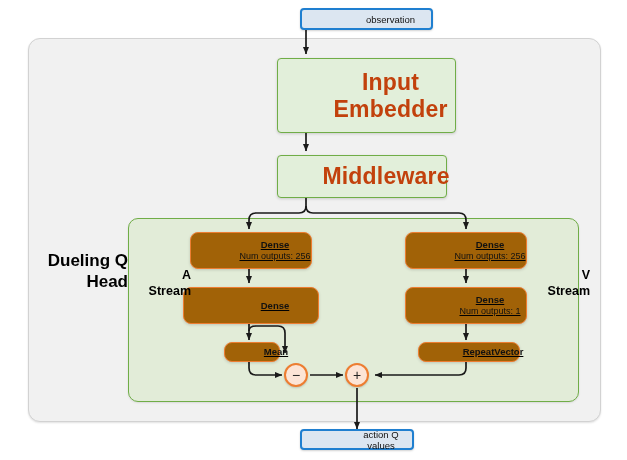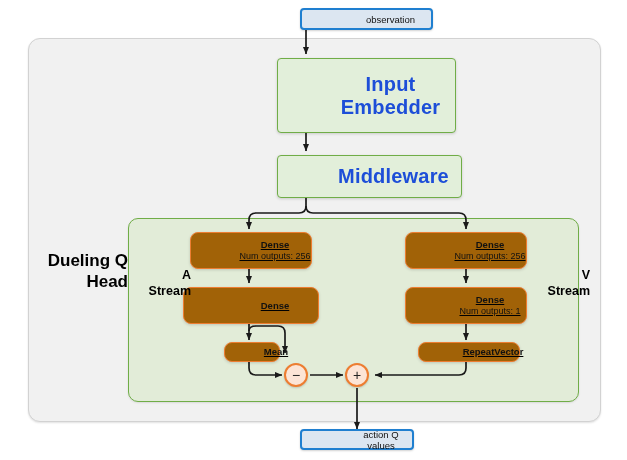--- a/index.html
+++ b/index.html
@@ -25,21 +25,21 @@
       box-shadow:0 1px 2px rgba(0,0,0,.10);}
 
   
   .io-box{background:#dce6f1;border:2px solid #1f7fd0;border-radius:4px;
       box-shadow:0 1px 2px rgba(0,0,0,.18);}
   .io-box .t{font-size:9.5px;color:#111;font-weight:400;}
 
   
   .mod-box{background:#e2efda;border:1.8px solid #70ad47;border-radius:4px;
       box-shadow:0 1px 3px rgba(0,0,0,.16);}
-  .mod-box .t{font-size:20px;font-weight:bold;color:#1d4ed8;letter-spacing:.2px;}
+  .mod-box .t{font-size:23px;font-weight:bold;color:#c2410c;letter-spacing:.2px;}
 
   
   .op-box{background:#a16207;border:1.8px solid #ed7d31;border-radius:8px;
       box-shadow:0 1px 3px rgba(0,0,0,.16);text-decoration:underline;}
   .op-box .t1{font-size:9.5px;font-weight:bold;color:#111;line-height:1.25;}
   .op-box .t2{font-size:9px;color:#111;line-height:1.3;}
   .op-small .t1{font-size:9.5px;font-weight:bold;color:#111;}
 
   
   .circ{position:absolute;width:24px;height:24px;border-radius:50%;
@@ -98,21 +98,21 @@
   </svg>
 
   <div class="node io-box" style="left:300px;top:8px;width:133px;height:22px;">
     <span class="t">observation</span>
   </div>
 
   <div class="node mod-box" style="left:277px;top:58px;width:179px;height:75px;">
     <span class="t">Input Embedder</span>
   </div>
 
-  <div class="node mod-box" style="left:277px;top:155px;width:185px;height:43px;">
+  <div class="node mod-box" style="left:277px;top:155px;width:170px;height:43px;">
     <span class="t">Middleware</span>
   </div>
 
   <div class="node op-box" style="left:190px;top:232px;width:122px;height:37px;">
     <span class="t1">Dense</span>
     <span class="t2">Num outputs: 256</span>
   </div>
 
   <div class="node op-box" style="left:183px;top:287px;width:136px;height:37px;">
     <span class="t1">Dense</span>

